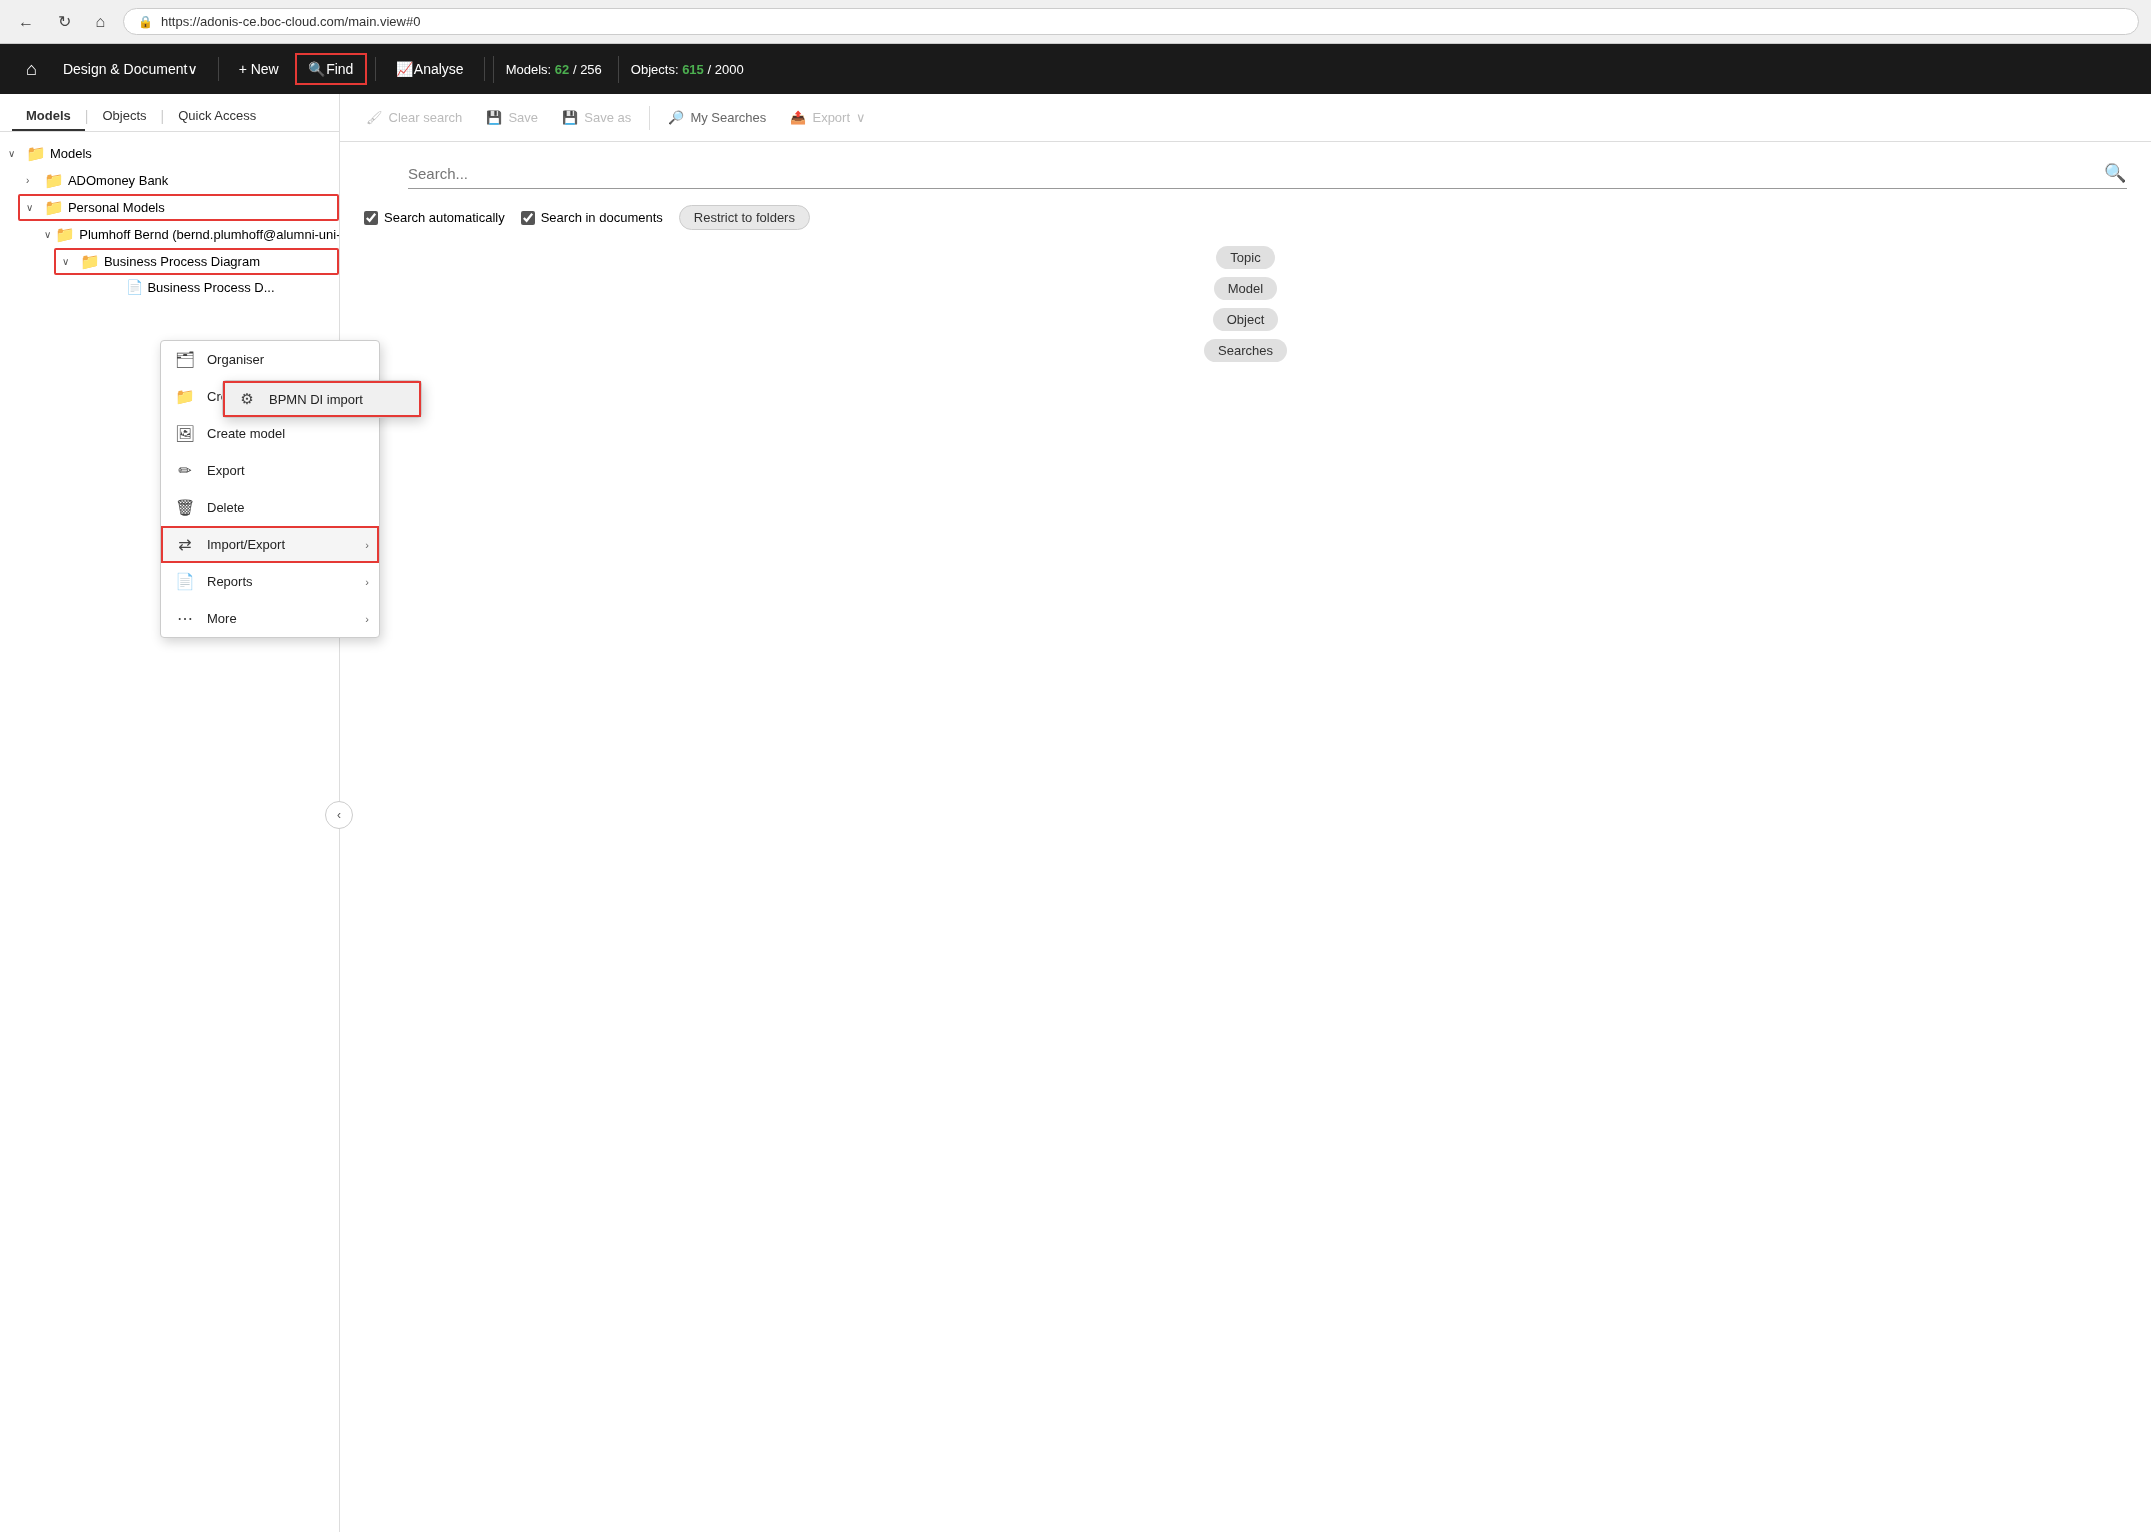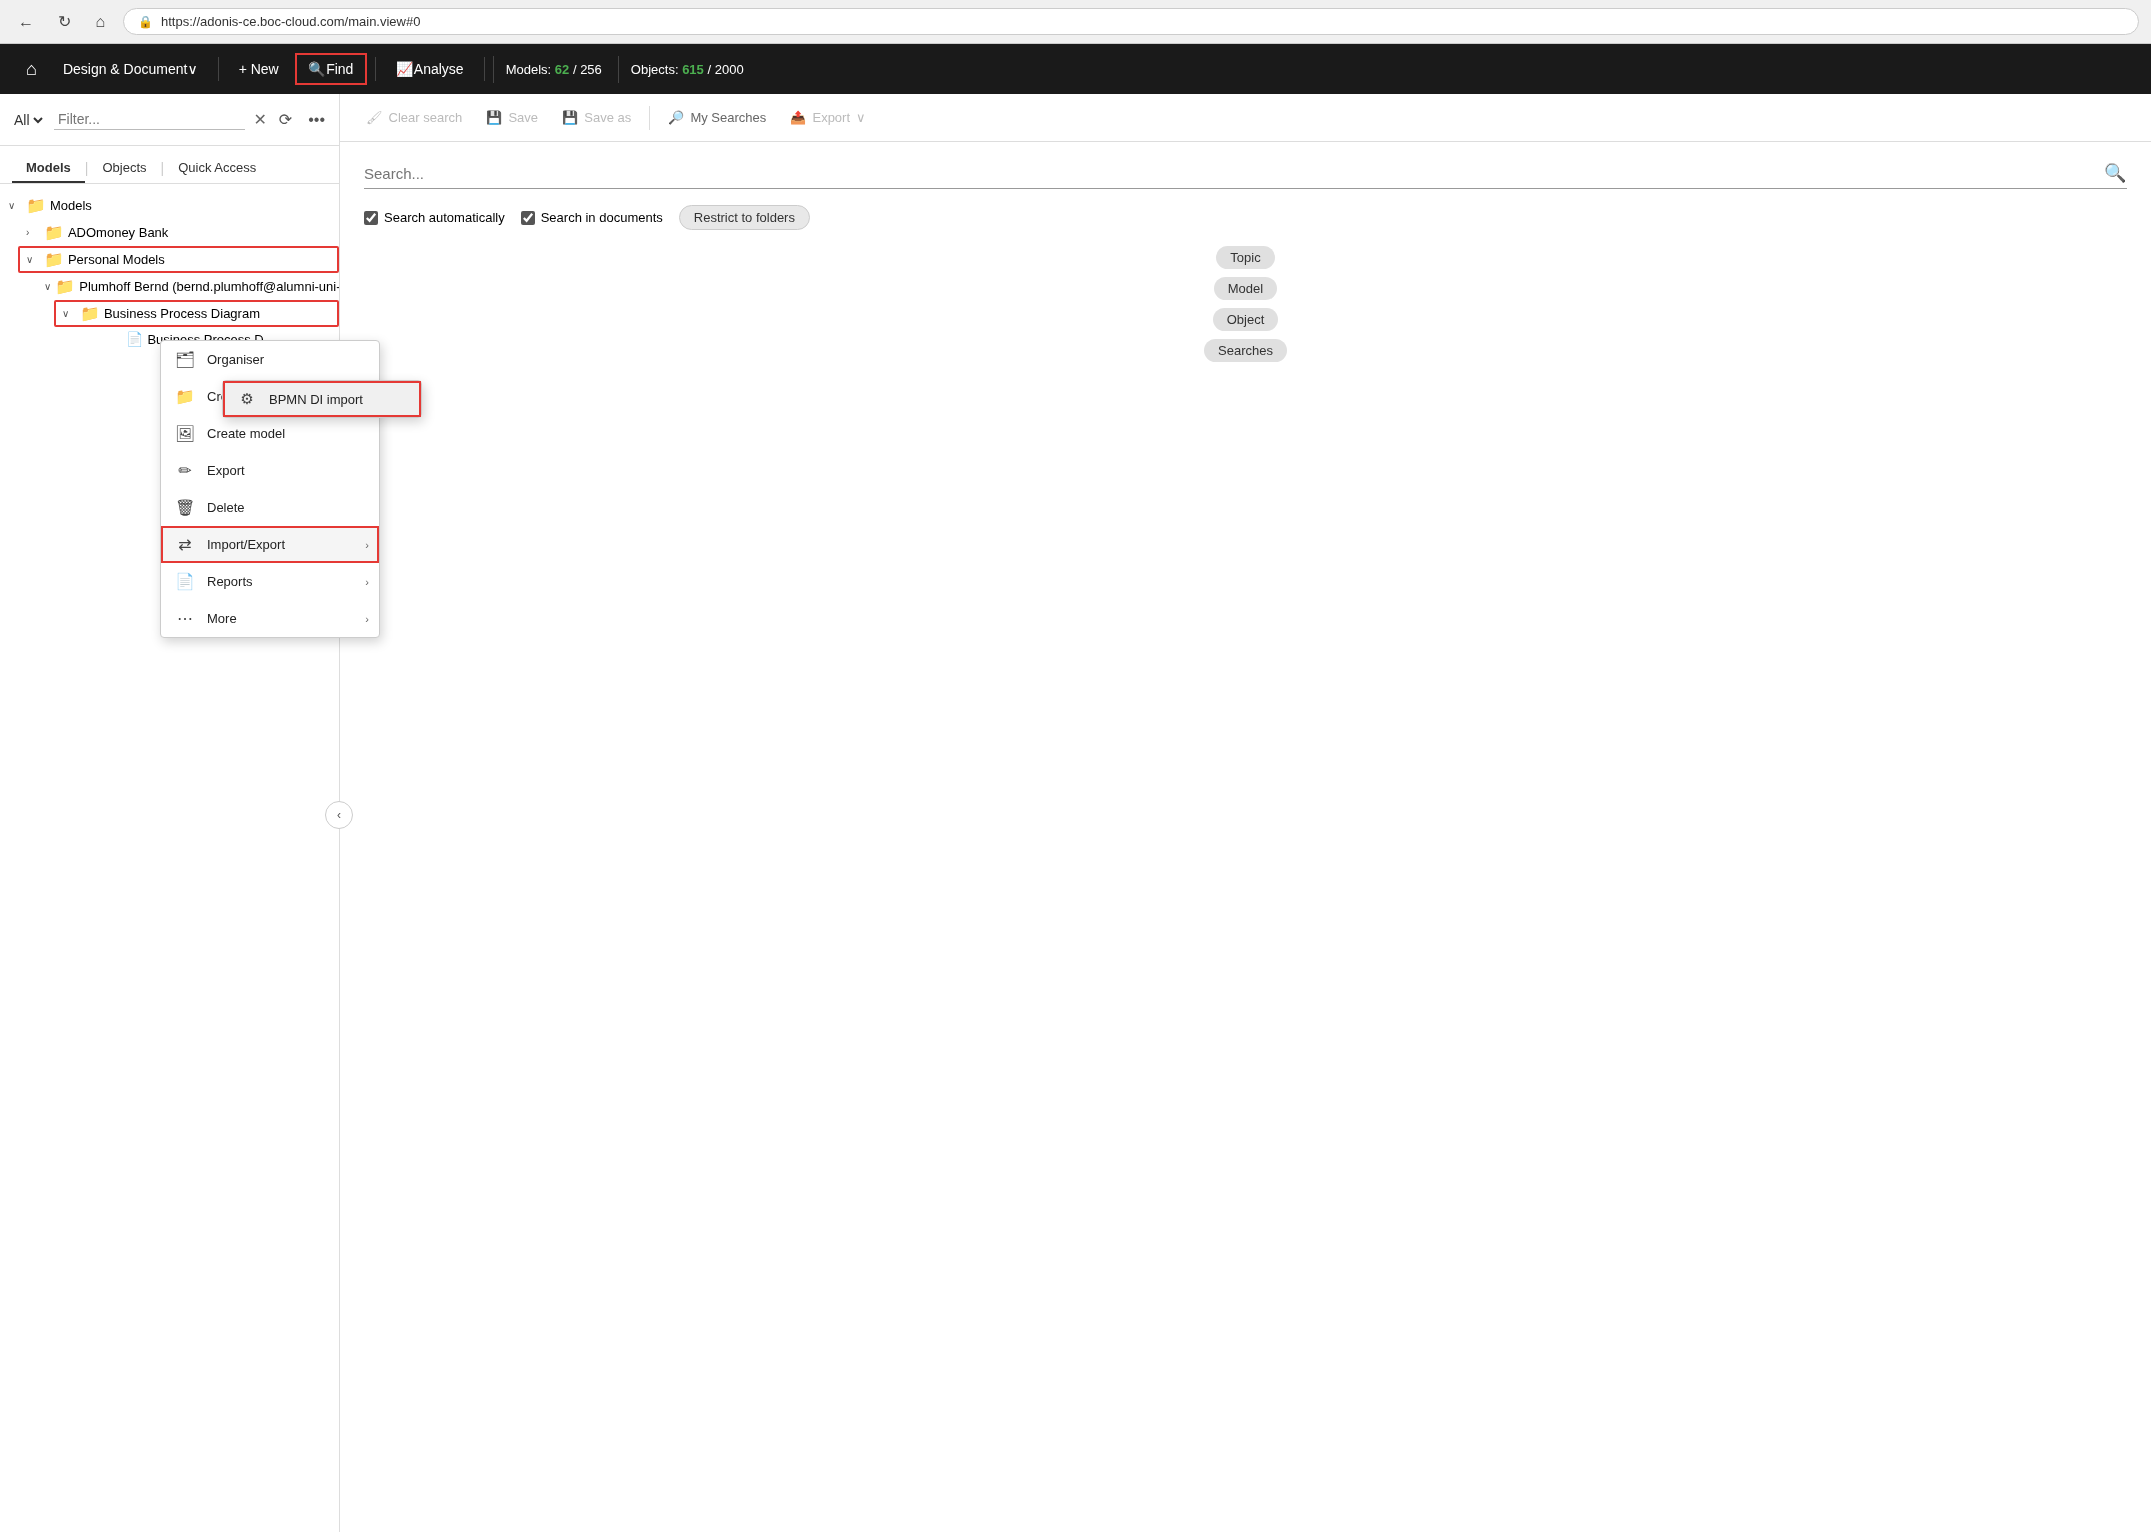--- a/index.html
+++ b/index.html
@@ -235,20 +235,21 @@
     
     .search-area {
       padding: 20px 24px 0;
     }
     .search-input-row {
       display: flex;
       align-items: center;
       border-bottom: 1px solid #999;
       padding-bottom: 4px;
       margin-bottom: 16px;
+      margin-left: 44px;
     }
     .search-input {
       flex: 1;
       border: none;
       outline: none;
       font-size: 15px;
       color: #999;
     }
     .search-icon-btn {
       background: none;
@@ -400,29 +401,20 @@
     <span class="highlight">615</span>
     <span> / </span>
     <span>2000</span>
   </div>
 </div>
 
 <div class="main-content">
 
   <div class="left-panel">
 
-    <div class="filter-bar">
-      <select class="filter-select">
-        <option>All</option>
-      </select>
-      <input class="filter-input" type="text" placeholder="Filter..." style="">
-      <button class="filter-clear-btn">✕</button>
-      <button class="filter-refresh-btn">⟳</button>
-      <button class="filter-more-btn">•••</button>
-    </div>
 
     <div class="panel-tabs">
       <button class="panel-tab active">Models</button>
       <span class="panel-tab-divider">|</span>
       <button class="panel-tab">Objects</button>
       <span class="panel-tab-divider">|</span>
       <button class="panel-tab">Quick Access</button>
     </div>
 
     <div class="tree-container">

